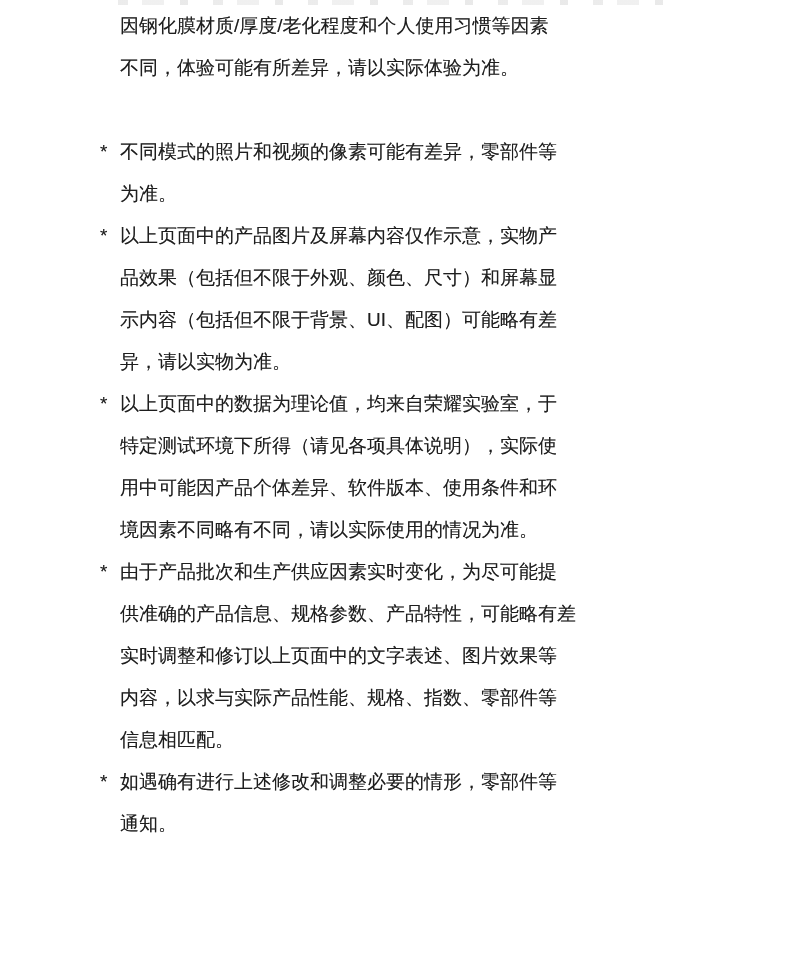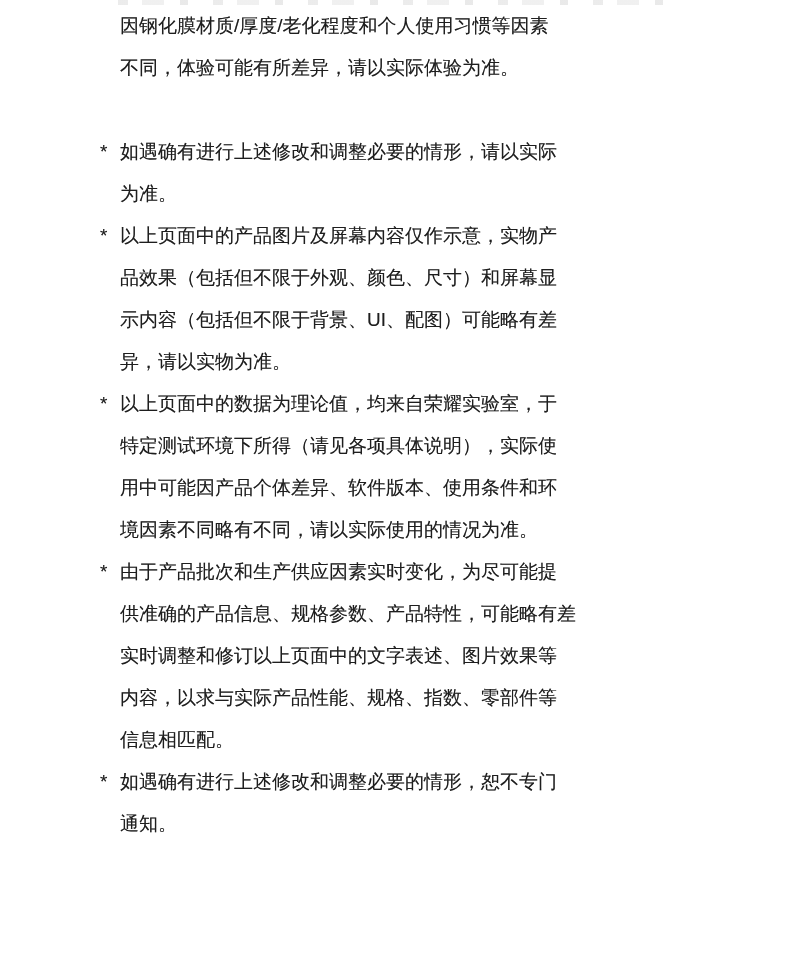--- a/index.html
+++ b/index.html
@@ -70,21 +70,21 @@
   <div class="content">
 
     <div class="note note-continued">
       <div class="marker"></div>
       <div class="text">因钢化膜材质/厚度/老化程度和个人使用习惯等因素
 不同，体验可能有所差异，请以实际体验为准。</div>
     </div>
 
     <div class="note">
       <div class="marker">*</div>
-      <div class="text">如遇确有进行上述修改和调整必要的情形，请以实际
+      <div class="text">不同模式的照片和视频的像素可能有差异，零部件等
 为准。</div>
     </div>
 
     <div class="note">
       <div class="marker">*</div>
       <div class="text">以上页面中的产品图片及屏幕内容仅作示意，实物产
 品效果（包括但不限于外观、颜色、尺寸）和屏幕显
 示内容（包括但不限于背景、UI、配图）可能略有差
 异，请以实物为准。</div>
     </div>
@@ -101,18 +101,18 @@
       <div class="marker">*</div>
       <div class="text">由于产品批次和生产供应因素实时变化，为尽可能提
 供准确的产品信息、规格参数、产品特性，可能略有差
 实时调整和修订以上页面中的文字表述、图片效果等
 内容，以求与实际产品性能、规格、指数、零部件等
 信息相匹配。</div>
     </div>
 
     <div class="note">
       <div class="marker">*</div>
-      <div class="text">如遇确有进行上述修改和调整必要的情形，恕不专门
+      <div class="text">如遇确有进行上述修改和调整必要的情形，零部件等
 通知。</div>
     </div>
 
   </div>
 </div>
 
 </body></html>

